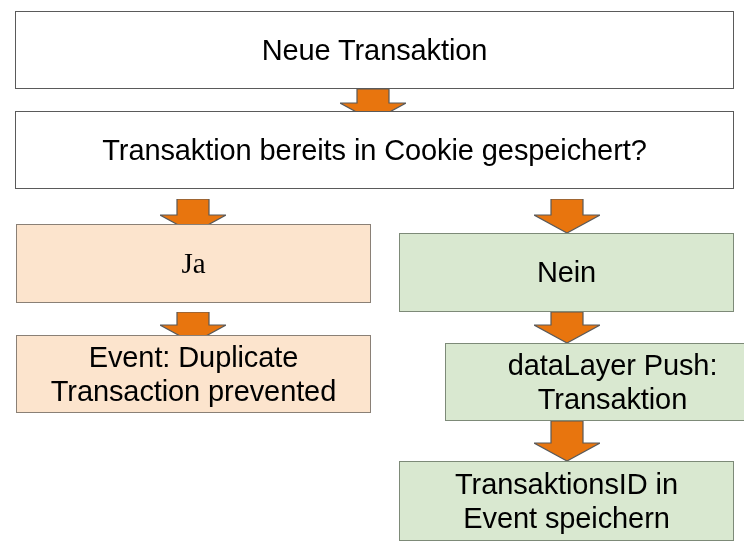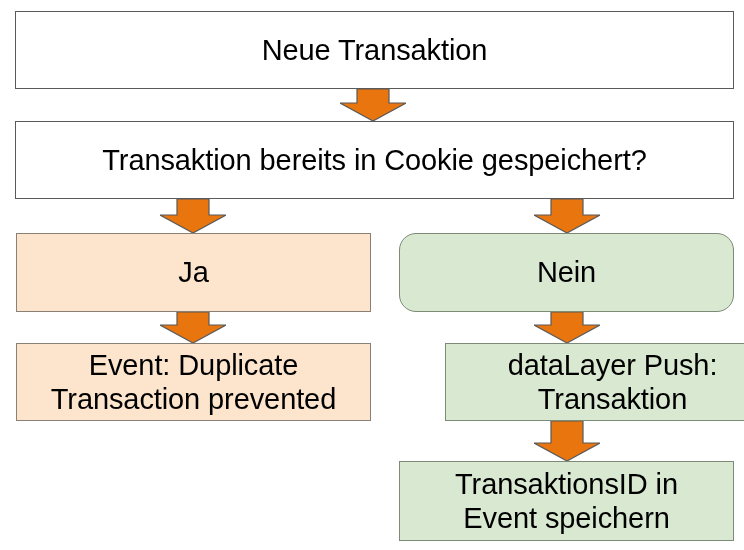--- a/index.html
+++ b/index.html
@@ -82,30 +82,30 @@
       </svg>
     </div>
     <div class="arrow" style="left: 534px; top: 421px; width: 66px; height: 40px;">
       <svg width="66" height="40" viewBox="0 0 66 40">
         <polygon points="17,0 49,0 49,22 66,22 33,40 0,22 17,22" fill="#e8750e" stroke="#595959" stroke-width="1.2" stroke-linejoin="miter"></polygon>
       </svg>
     </div>
     <div class="node node-white" style="left: 15px; top: 11px; width: 719px; height: 78px;">
       <span class="node-text">Neue Transaktion</span>
     </div>
-    <div class="node node-white" style="left: 15px; top: 121px; width: 719px; height: 78px;">
+    <div class="node node-white" style="left: 15px; top: 111px; width: 719px; height: 78px;">
       <span class="node-text">Transaktion bereits in Cookie gespeichert?</span>
     </div>
-    <div class="node node-peach" style="left: 16px; top: 233px; width: 355px; height: 79px;">
+    <div class="node node-peach" style="left: 16px; top: 224px; width: 355px; height: 79px; font-family: Liberation Serif, serif;">
       <span class="node-text">Ja</span>
     </div>
-    <div class="node node-green" style="left: 399px; top: 233px; width: 335px; height: 79px; border-radius: 17px;">
+    <div class="node node-green" style="left: 399px; top: 233px; width: 335px; height: 79px;">
       <span class="node-text">Nein</span>
     </div>
-    <div class="node node-peach" style="left: 16px; top: 343px; width: 355px; height: 78px;">
+    <div class="node node-peach" style="left: 16px; top: 335px; width: 355px; height: 78px;">
       <span class="node-text">Event: Duplicate
 Transaction prevented</span>
     </div>
     <div class="node node-green" style="left: 399px; top: 343px; width: 335px; height: 78px; margin-left: 46px;">
       <span class="node-text">dataLayer Push:
 Transaktion</span>
     </div>
     <div class="node node-green" style="left: 399px; top: 461px; width: 335px; height: 80px;">
       <span class="node-text">TransaktionsID in
 Event speichern</span>

